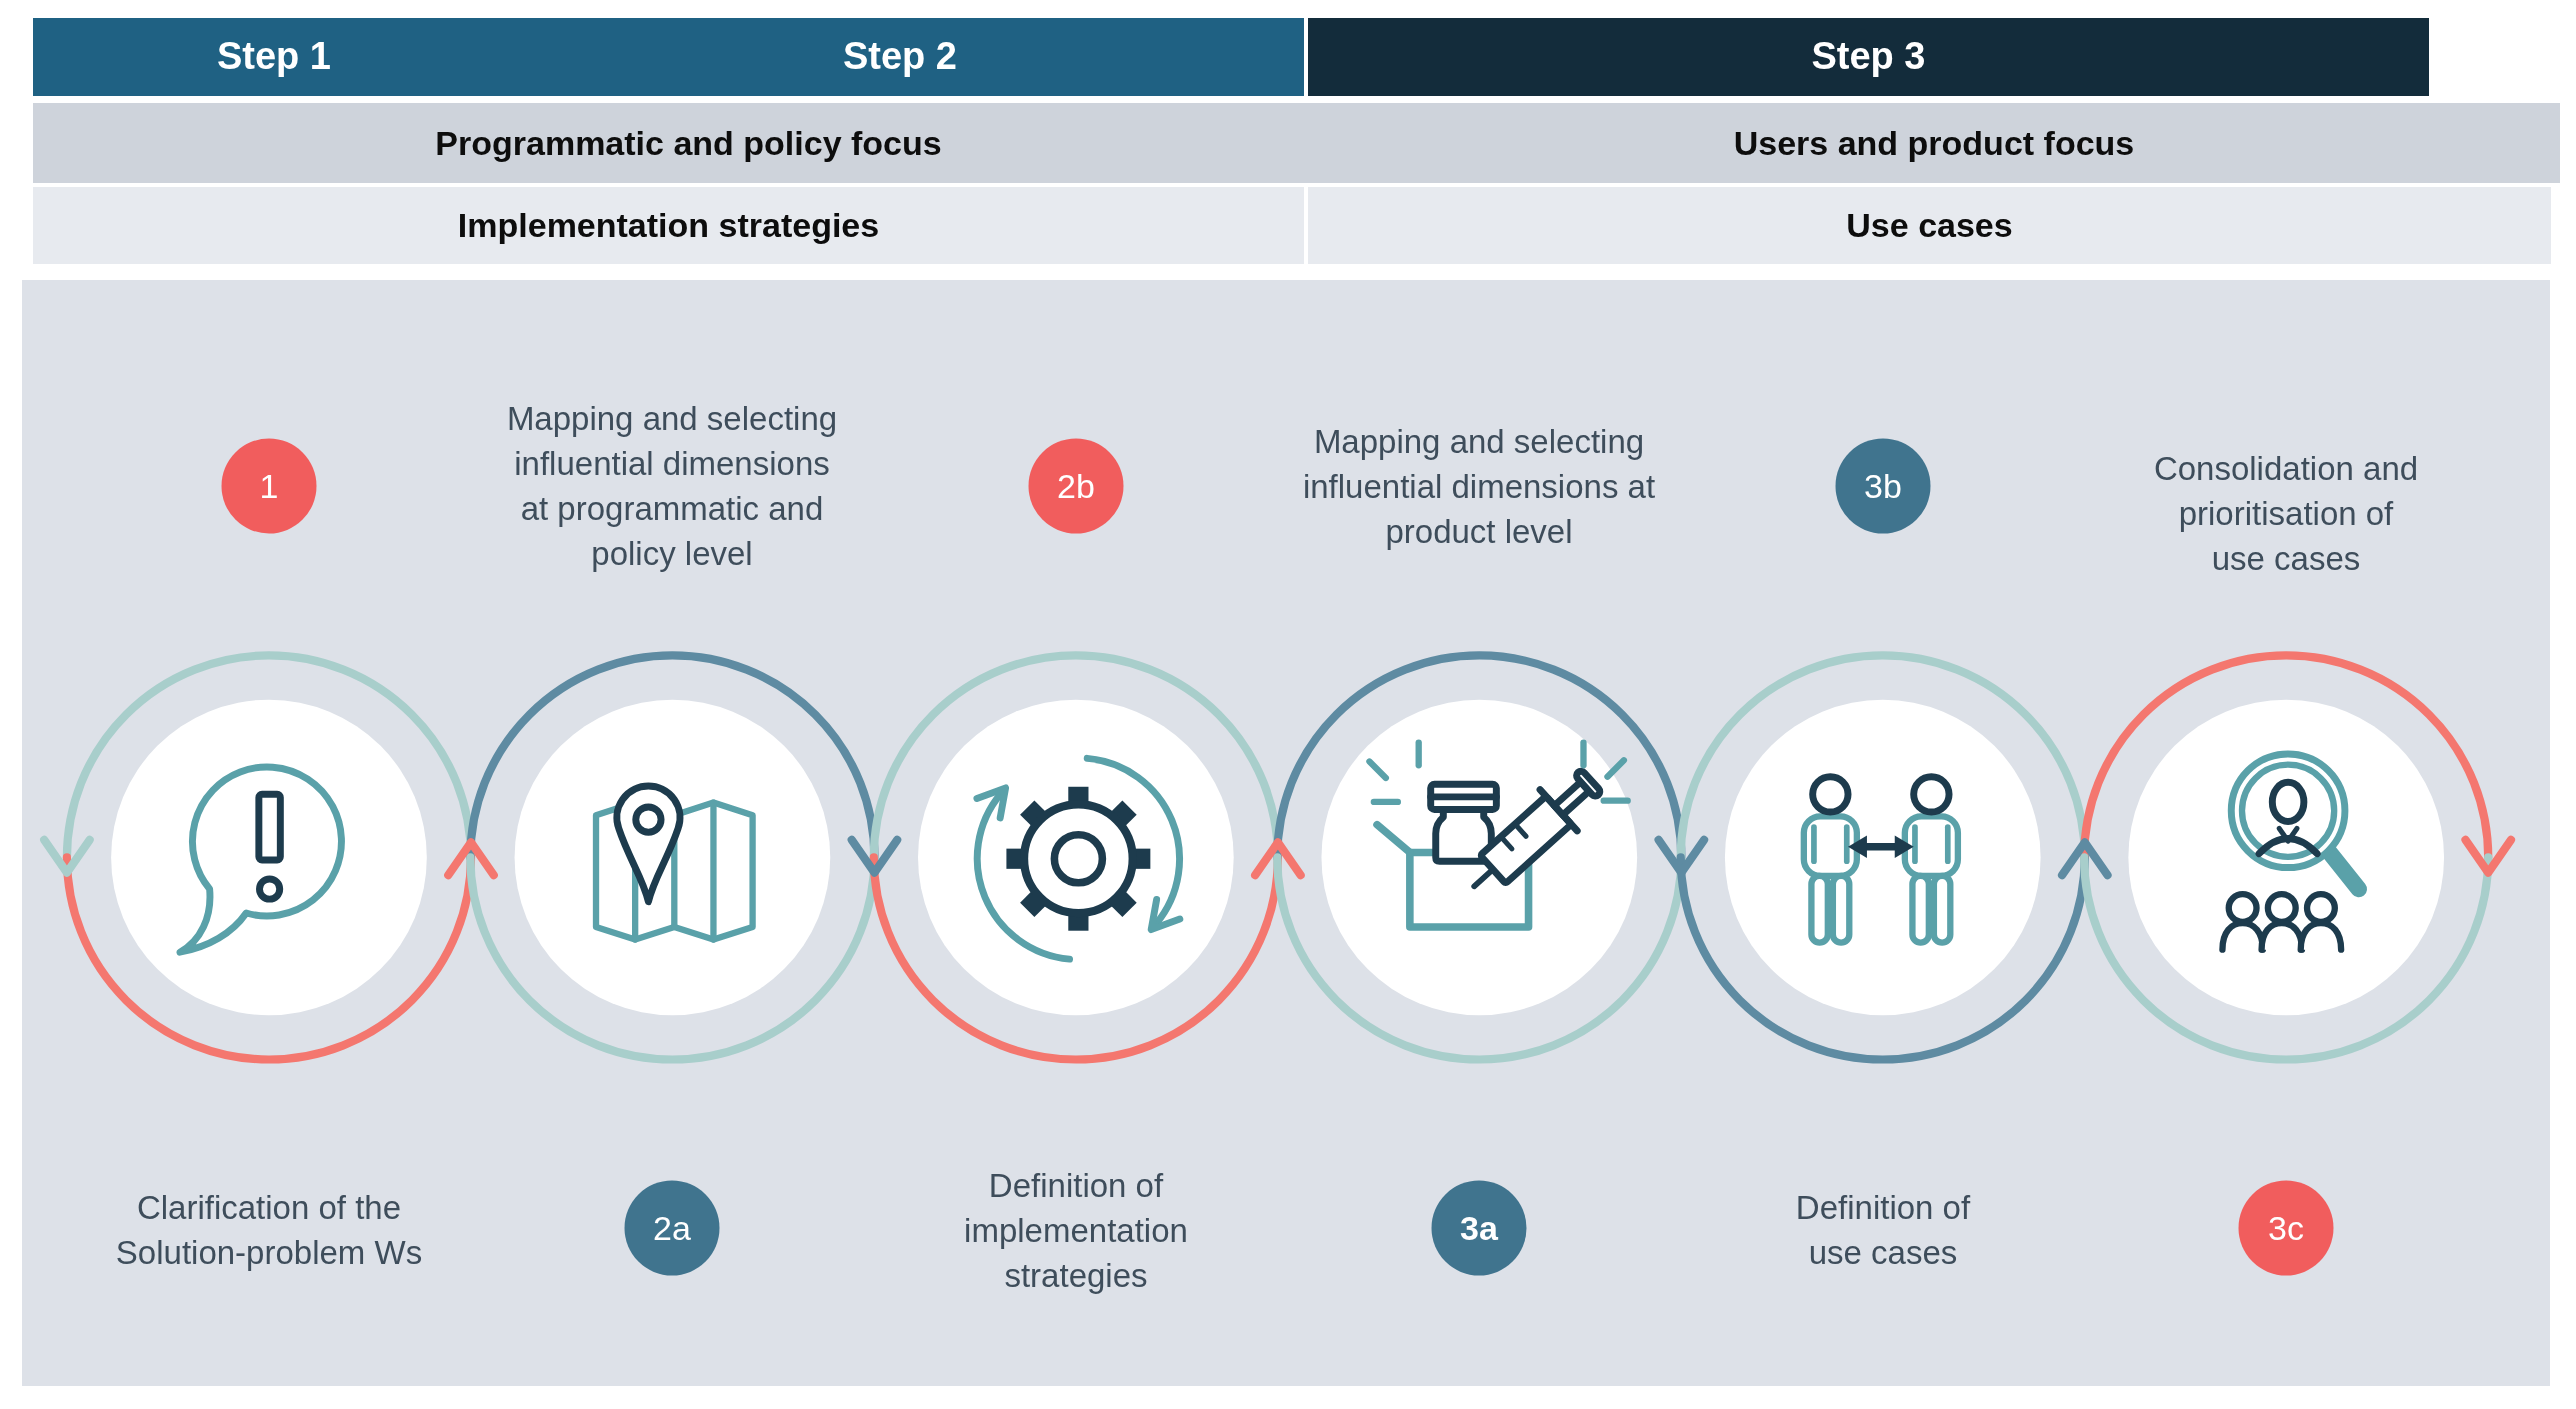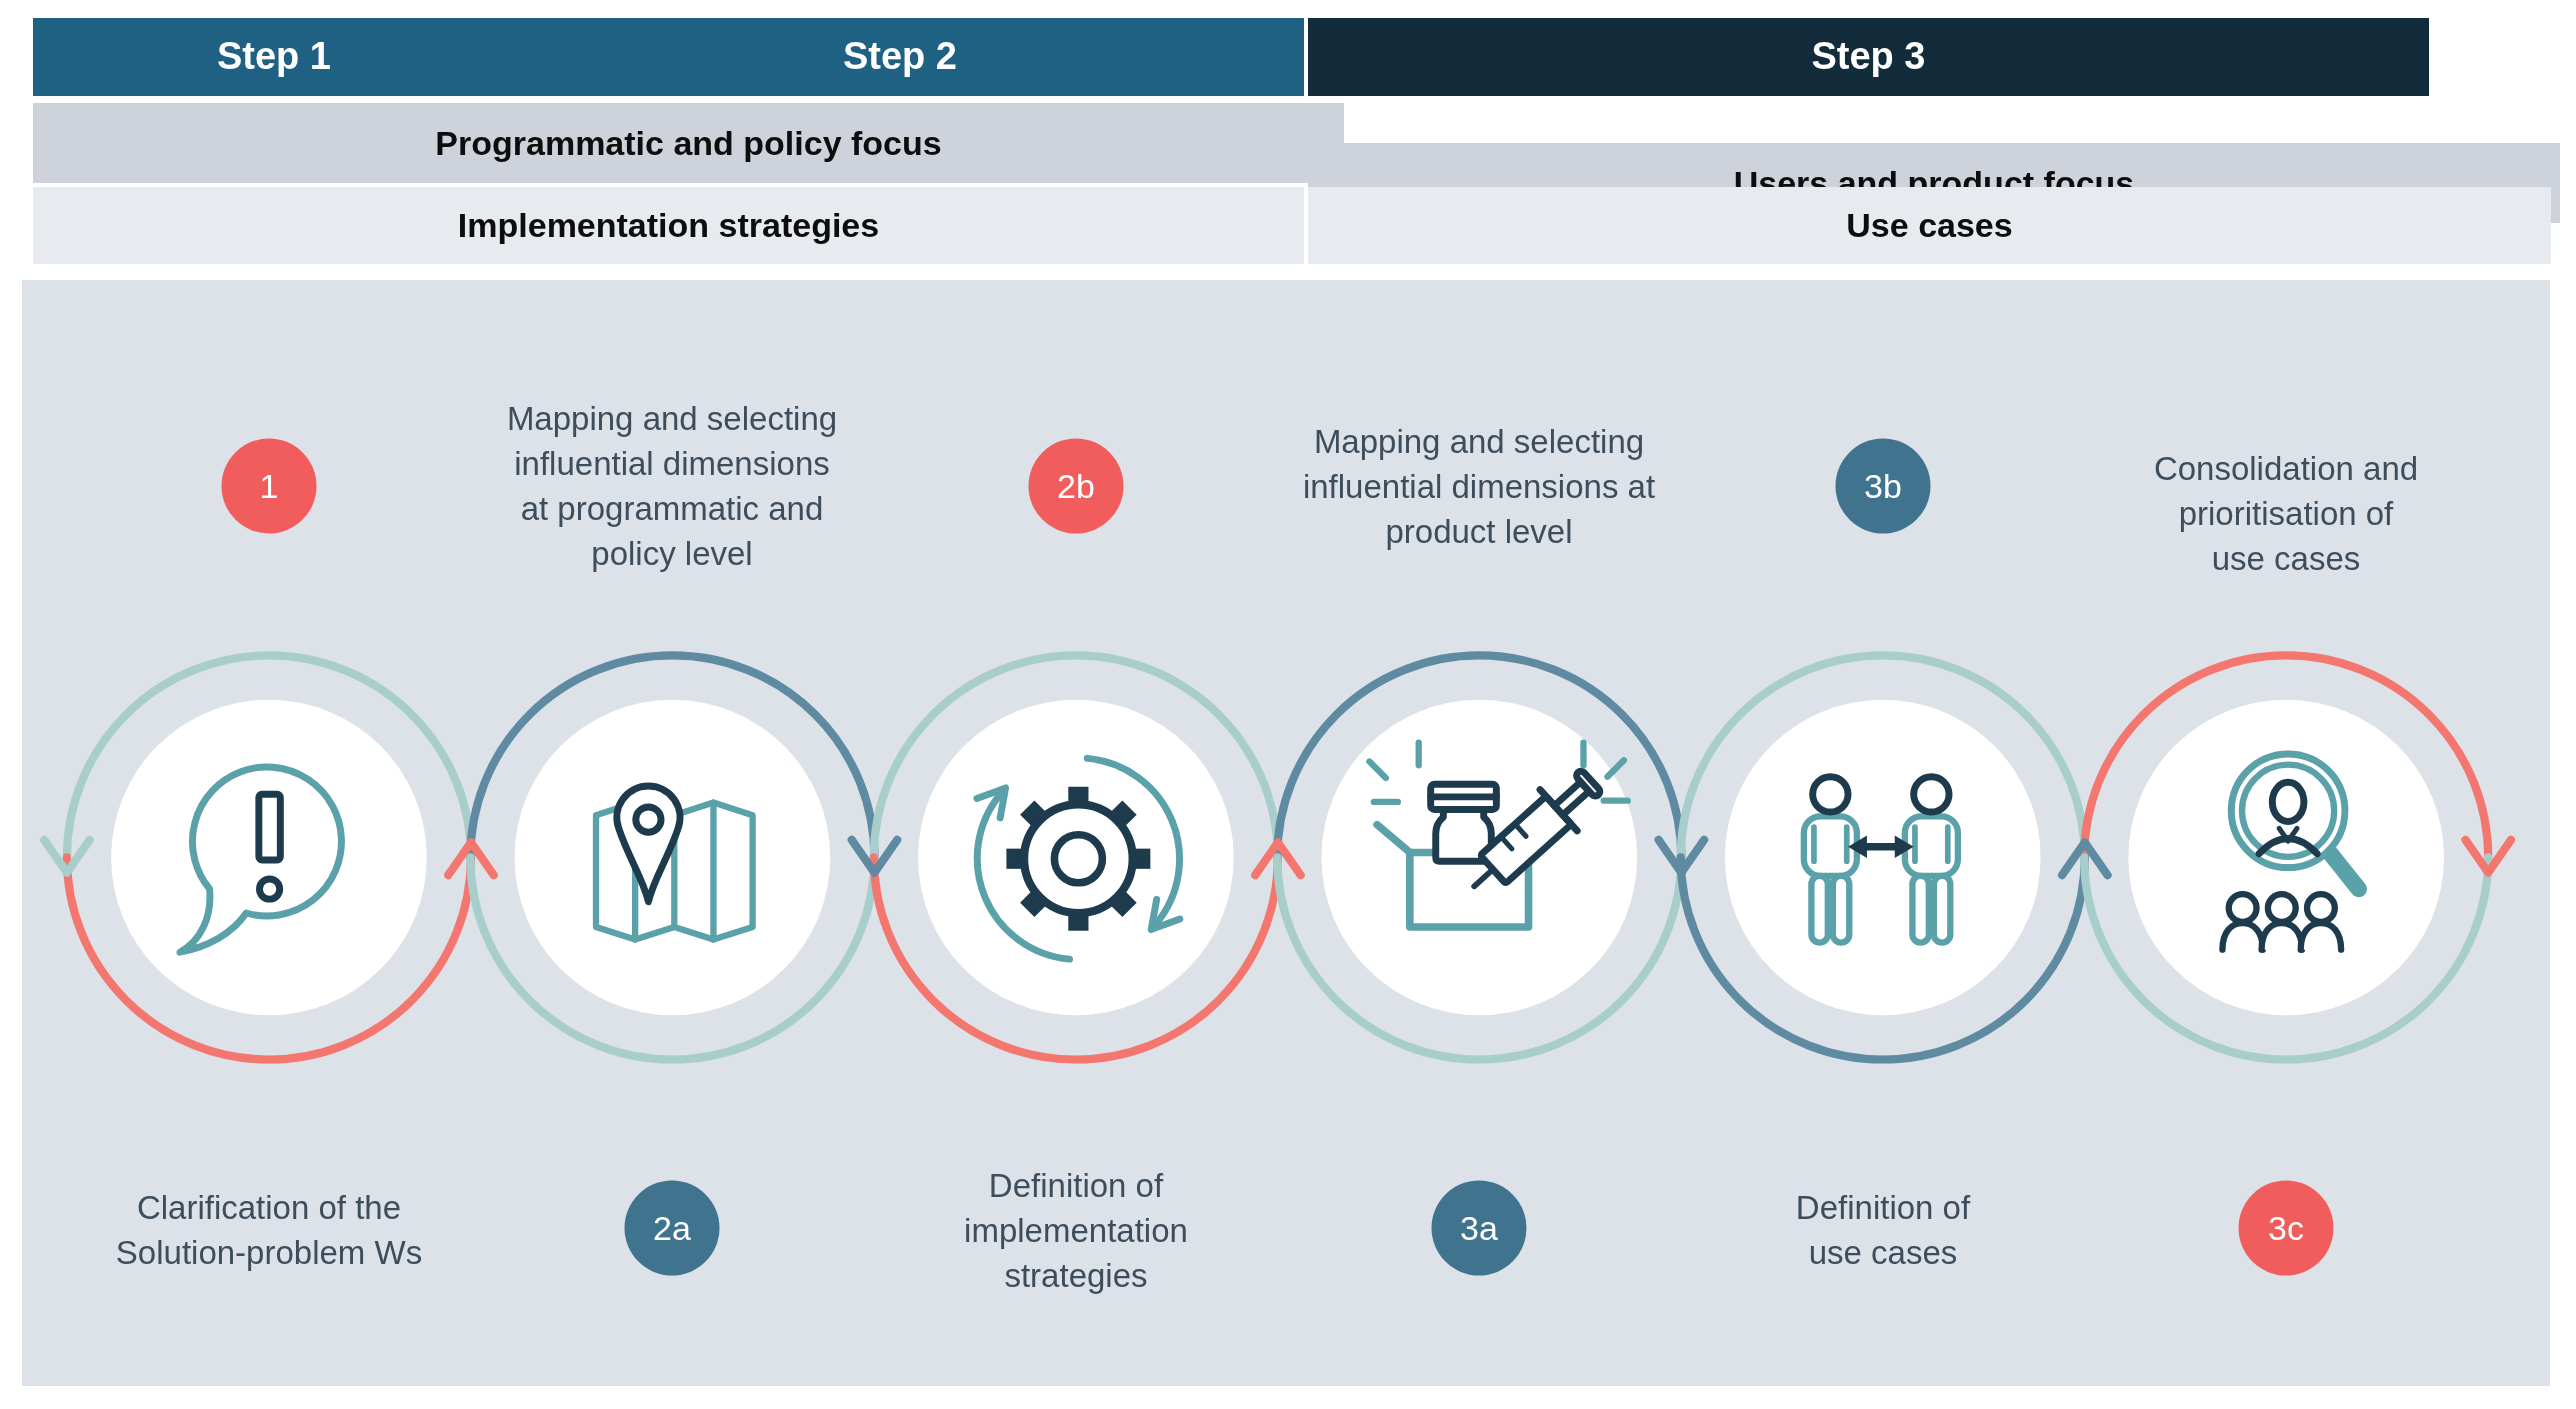--- a/index.html
+++ b/index.html
@@ -37,21 +37,21 @@
   .f-none{fill:none;}
 </style>
 </head>
 <body>
 
 <div class="cell step-cell" style="left:33px;top:17.7px;width:458px;height:78px;padding-left:12px;">Step 1</div>
 <div class="cell step-cell" style="left:496px;top:17.7px;width:808px;height:78px;">Step 2</div>
 <div class="cell step-cell dark" style="left:1308px;top:17.7px;width:1121px;height:78px;">Step 3</div>
 
 <div class="cell focus-cell" style="left:33px;top:103px;width:1311px;height:80px;">Programmatic and policy focus</div>
-<div class="cell focus-cell" style="left:1308px;top:103px;width:1252px;height:80px;margin-top:40px;">Users and product focus</div>
+<div class="cell focus-cell" style="left:1308px;top:103px;width:1252px;height:80px;">Users and product focus</div>
 
 <div class="cell output-cell" style="left:33px;top:187px;width:1271px;height:77px;">Implementation strategies</div>
 <div class="cell output-cell" style="left:1308px;top:187px;width:1243px;height:77px;">Use cases</div>
 
 <div class="canvas"></div>
 
 <svg class="overlay" viewBox="0 0 4080 2233">
 
   <g fill="none" stroke-width="13" stroke-linecap="round">
     <path class="s-light" d="M 106 1358 A 320 320 0 0 1 746 1358"></path>
@@ -194,21 +194,21 @@
       <circle class="f-white" stroke-width="10" cx="3690" cy="1438" r="22"></circle>
       <path class="f-white" stroke-width="10" d="M 3658 1504 C 3658 1476 3672 1462 3690 1462 C 3708 1462 3722 1476 3722 1504"></path>
     </g>
   </g>
 </svg>
 
 <div class="badge" style="left:269px;top:486px;" data-color="coral">1</div>
 <div class="badge" style="left:1076px;top:486px;" data-color="coral">2b</div>
 <div class="badge" style="left:1883px;top:486px;" data-color="teal">3b</div>
 <div class="badge" style="left:672px;top:1228px;" data-color="teal">2a</div>
-<div class="badge" style="left:1479px;top:1228px;" data-color="teal">3a</div>
+<div class="badge" style="left:1479px;top:1228px;font-weight:bold;" data-color="teal">3a</div>
 <div class="badge" style="left:2286px;top:1228px;text-align:right;" data-color="coral">3c</div>
 
 <div class="plabel" style="left:672px;top:486px;">Mapping and selecting
 influential dimensions
 at programmatic and
 policy level</div>
 <div class="plabel" style="left:1479px;top:486px;">Mapping and selecting
 influential dimensions at
 product level</div>
 <div class="plabel" style="left:2286px;top:513px;">Consolidation and

